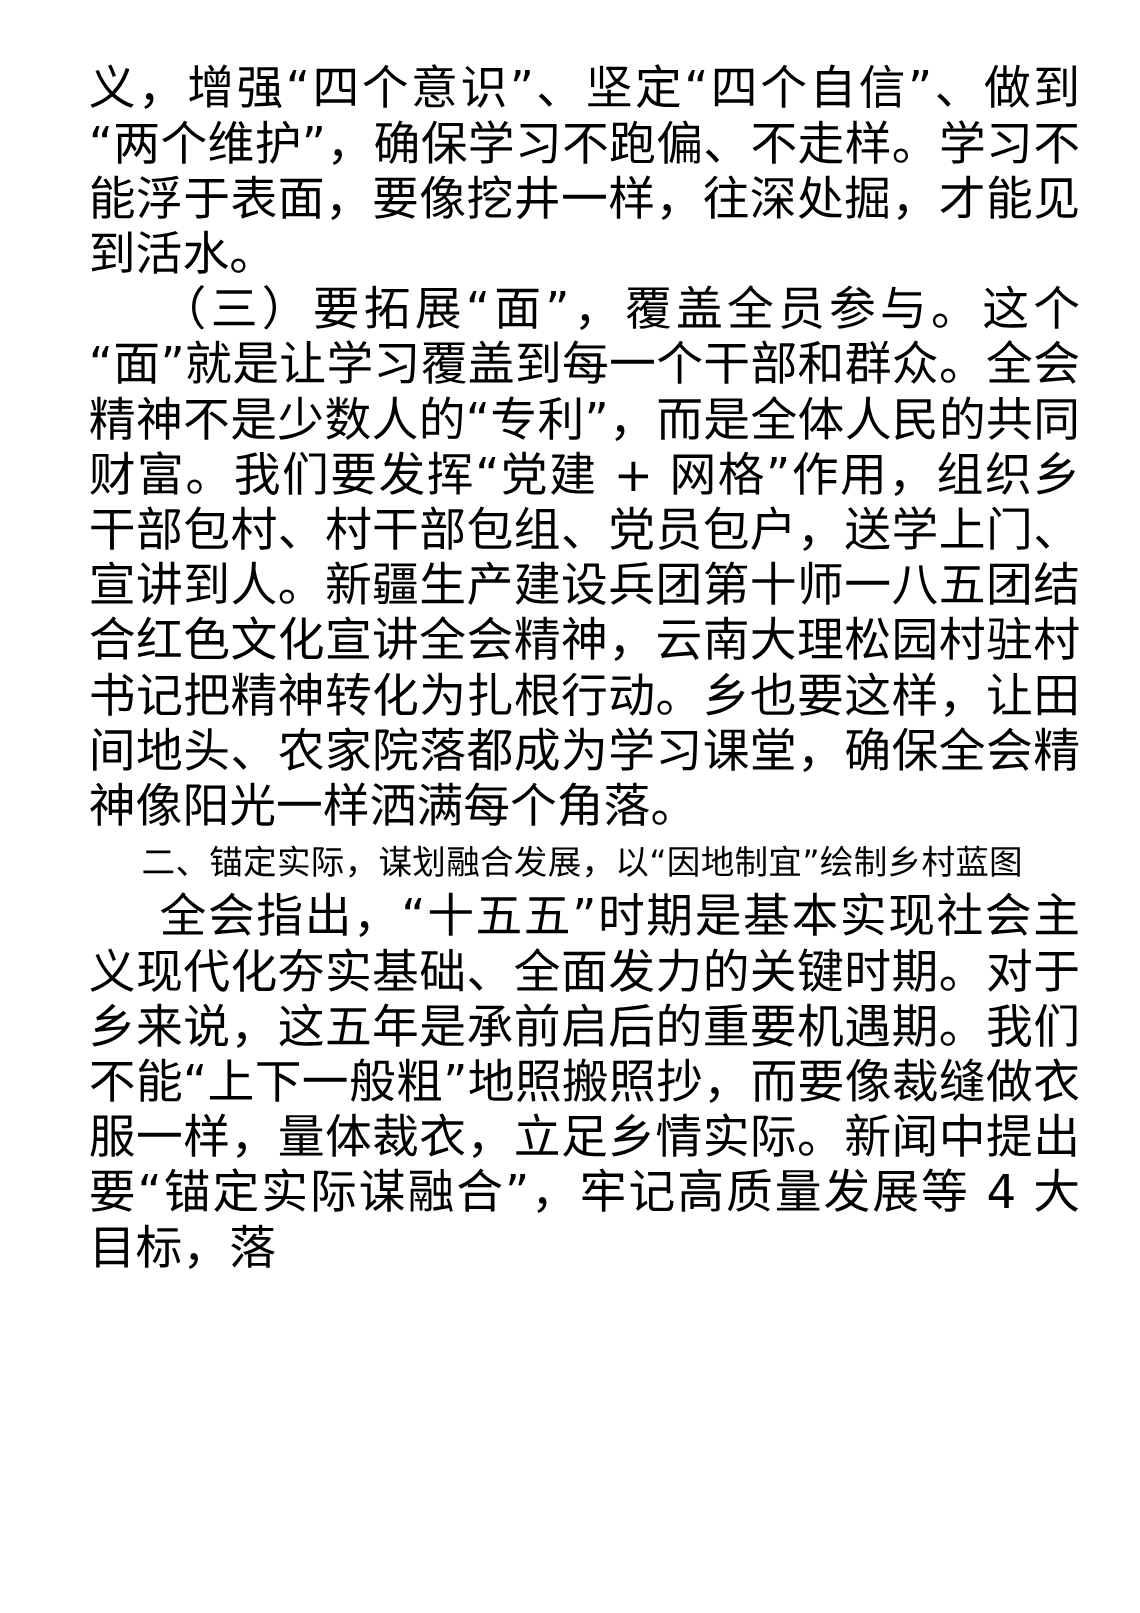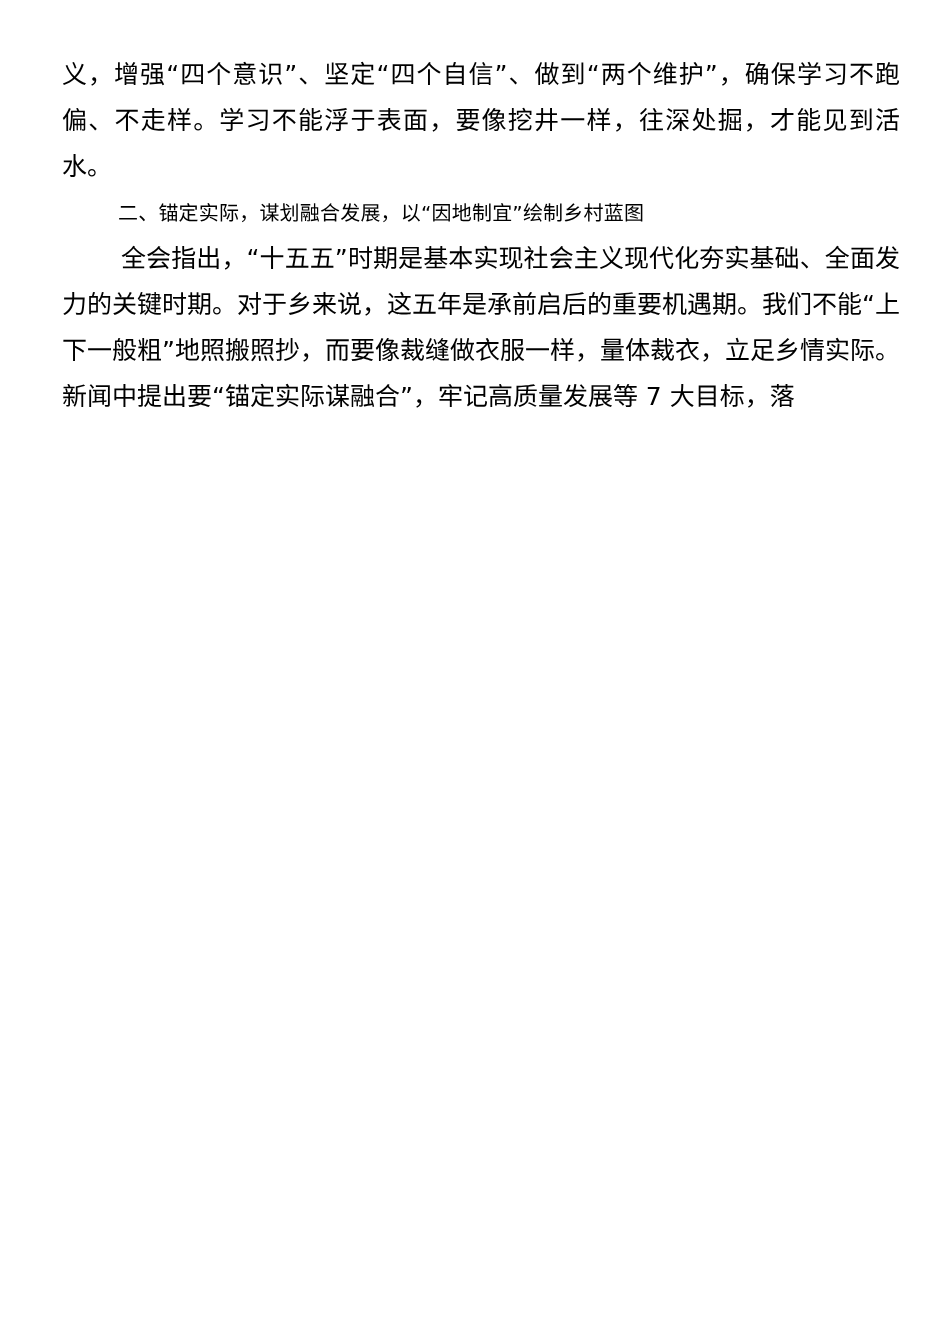--- a/index.html
+++ b/index.html
@@ -19,22 +19,22 @@
     overflow: hidden;
     font-family: "DejaVu Sans", "Liberation Sans", sans-serif;
   }
 
   .doc-body {
     width: 838px;
   }
 
   
   .para {
-    margin: 0 0 0 0;
-    font-size: 25px;
+    margin: 0 0 0 12px;
+    font-size: 39px;
     line-height: 46px;
     color: #000000;
     text-align: justify;
     text-justify: inter-ideograph;
     letter-spacing: 0px;
     word-break: break-all;
     font-weight: 400;
   }
 
   
@@ -43,21 +43,21 @@
   }
 
   
   .para.indent {
     text-indent: 59px;
   }
 
   
   .heading {
     margin: 0;
-    font-size: 20px;
+    font-size: 28px;
     line-height: 46px;
     color: #000000;
     text-indent: 56px;
     text-align: left;
     font-weight: 400;
     letter-spacing: 0.2px;
   }
 
   
   .para.tail {
@@ -66,19 +66,20 @@
 </style>
 </head>
 <body>
 
 <div class="page">
   <div class="doc-body">
 
     <p class="para cont">义，增强“四个意识”、坚定“四个自信”、做到“两个维护”，确保学习不跑偏、不走样。学习不能浮于表面，要像挖井一样，往深处掘，才能见到活水。</p>
 
 
+    <p class="para indent">（三）要拓展“面”，覆盖全员参与。这个“面”就是让学习覆盖到每一个干部和群众。全会精神不是少数人的“专利”，而是全体人民的共同财富。我们要发挥“党建 + 网格”作用，组织乡干部包村、村干部包组、党员包户，送学上门、宣讲到人。新疆生产建设兵团第十师一八五团结合红色文化宣讲全会精神，云南大理松园村驻村书记把精神转化为扎根行动。乡也要这样，让田间地头、农家院落都成为学习课堂，确保全会精神像阳光一样洒满每个角落。</p>
 
     <h2 class="heading">二、锚定实际，谋划融合发展，以“因地制宜”绘制乡村蓝图</h2>
 
-    <p class="para indent tail">全会指出，“十五五”时期是基本实现社会主义现代化夯实基础、全面发力的关键时期。对于乡来说，这五年是承前启后的重要机遇期。我们不能“上下一般粗”地照搬照抄，而要像裁缝做衣服一样，量体裁衣，立足乡情实际。新闻中提出要“锚定实际谋融合”，牢记高质量发展等 7 大目标，落</p>
+    <p class="para indent tail">全会指出，“十五五”时期是基本实现社会主义现代化夯实基础、全面发力的关键时期。对于乡来说，这五年是承前启后的重要机遇期。我们不能“上下一般粗”地照搬照抄，而要像裁缝做衣服一样，量体裁衣，立足乡情实际。新闻中提出要“锚定实际谋融合”，牢记高质量发展等 4 大目标，落</p>
 
   </div>
 </div>
 
 </body></html>

